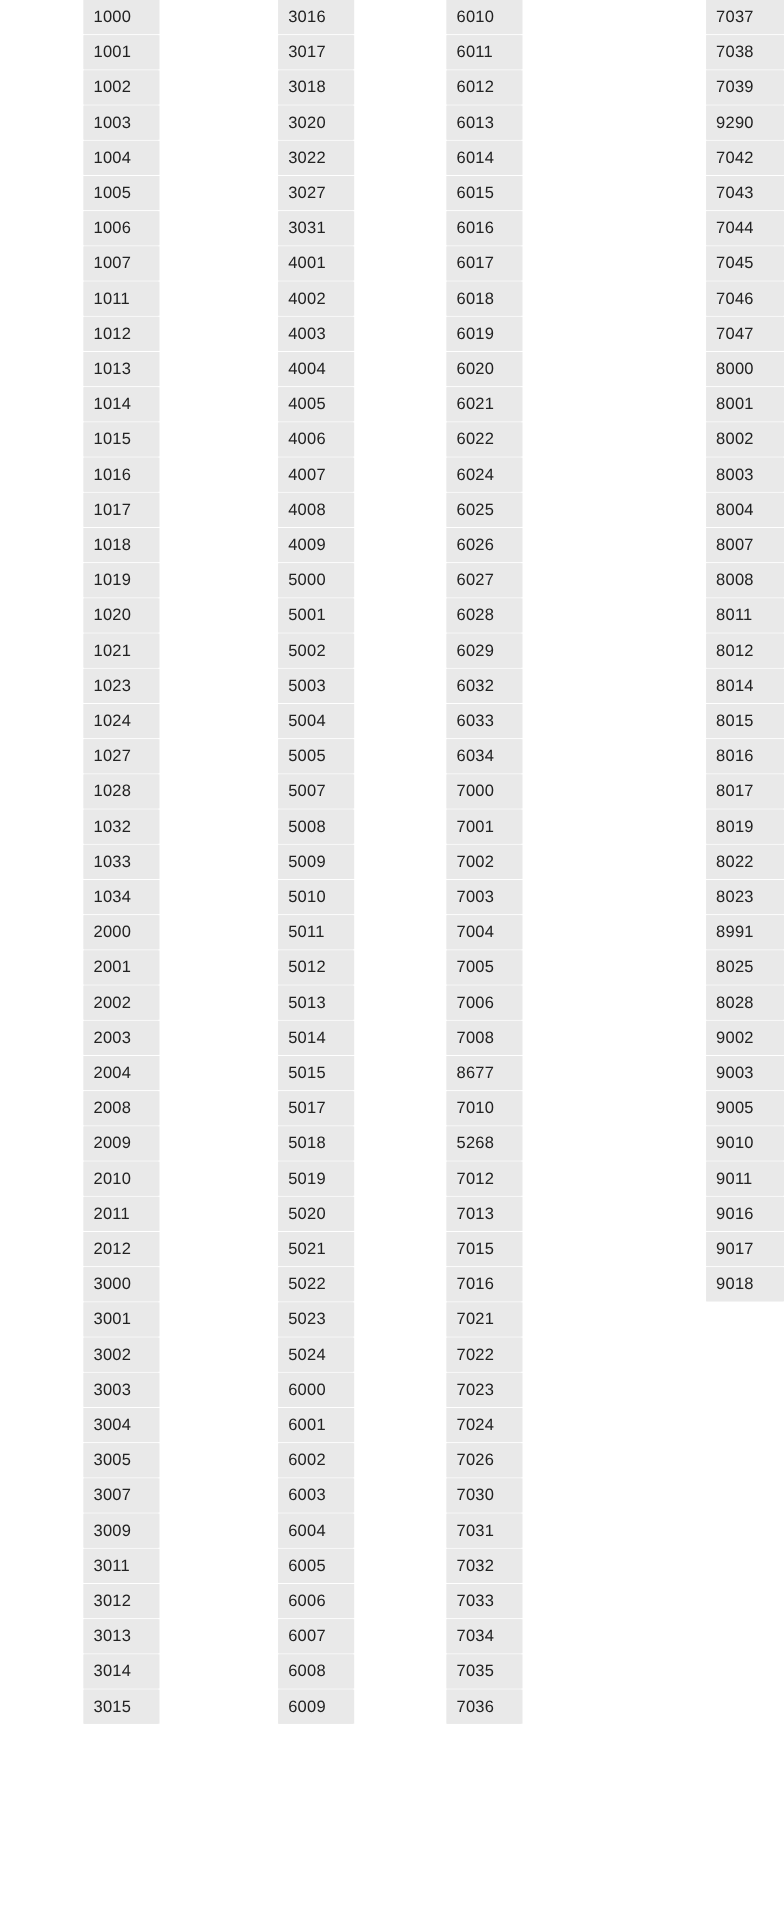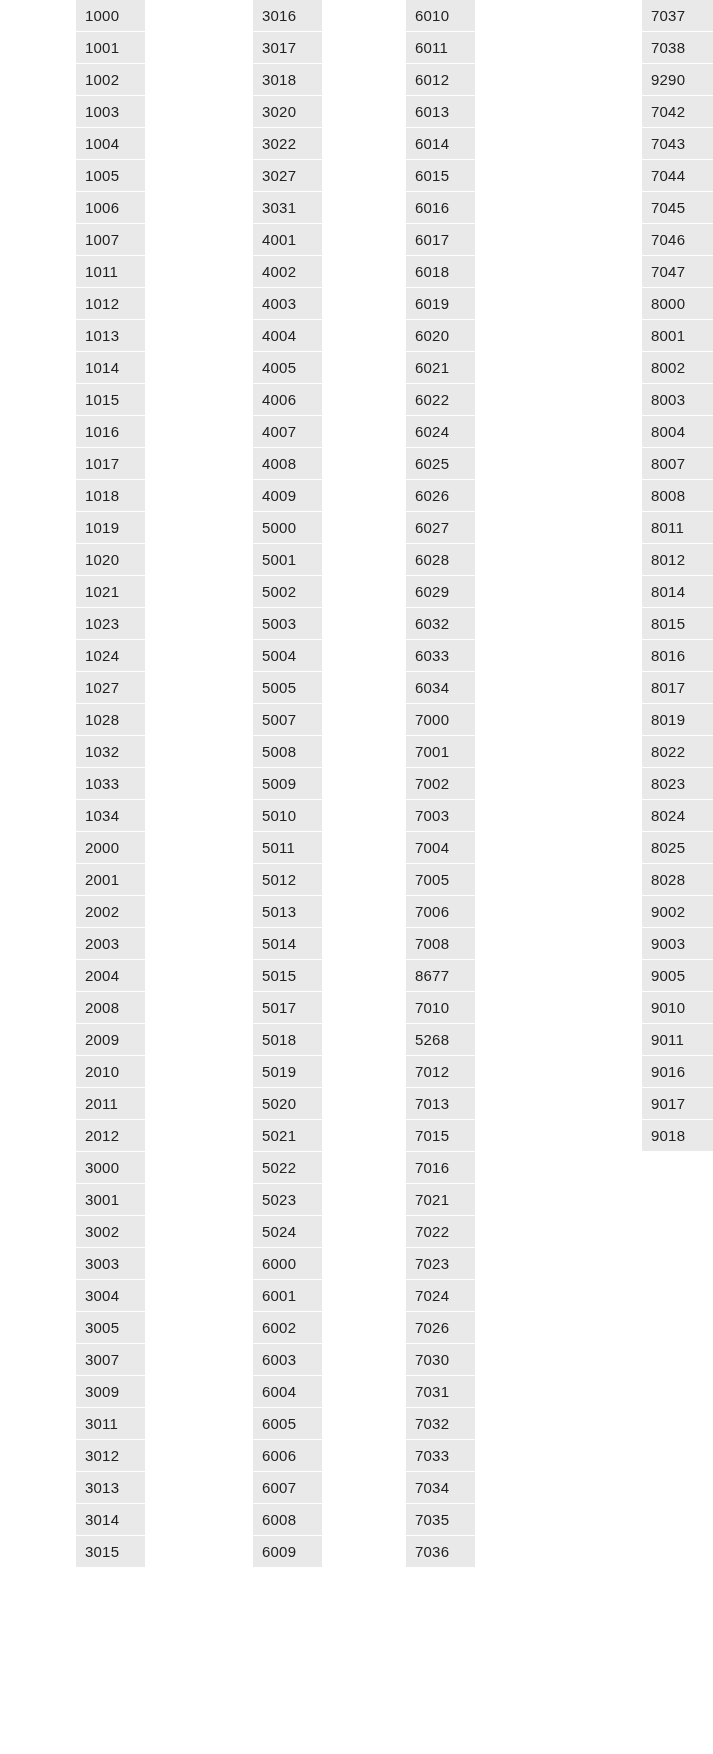--- a/index.html
+++ b/index.html
@@ -663,20 +663,24 @@
     <div class="ral-column col-3">
       <div class="ral-row">
         <div class="ral-code">7037</div>
         <div class="ral-swatch" style="background: rgb(119, 120, 122);"></div>
       </div>
       <div class="ral-row">
         <div class="ral-code">7038</div>
         <div class="ral-swatch" style="background: rgb(178, 180, 171);"></div>
       </div>
       <div class="ral-row">
+        <div class="ral-code">7039</div>
+        <div class="ral-swatch" style="background: rgb(106, 102, 95);"></div>
+      </div>
+      <div class="ral-row">
         <div class="ral-code">9290</div>
         <div class="ral-swatch" style="background: rgb(155, 160, 166);"></div>
       </div>
       <div class="ral-row">
         <div class="ral-code">7042</div>
         <div class="ral-swatch" style="background: rgb(143, 148, 150);"></div>
       </div>
       <div class="ral-row">
         <div class="ral-code">7043</div>
         <div class="ral-swatch" style="background: rgb(69, 75, 74);"></div>
@@ -755,21 +759,21 @@
       </div>
       <div class="ral-row">
         <div class="ral-code">8022</div>
         <div class="ral-swatch" style="background: rgb(23, 13, 12);"></div>
       </div>
       <div class="ral-row">
         <div class="ral-code">8023</div>
         <div class="ral-swatch" style="background: rgb(176, 82, 25);"></div>
       </div>
       <div class="ral-row">
-        <div class="ral-code">8024</div>
+        <div class="ral-code">8991</div>
         <div class="ral-swatch" style="background: rgb(109, 64, 37);"></div>
       </div>
       <div class="ral-row">
         <div class="ral-code">8025</div>
         <div class="ral-swatch" style="background: rgb(108, 83, 69);"></div>
       </div>
       <div class="ral-row">
         <div class="ral-code">8028</div>
         <div class="ral-swatch" style="background: rgb(71, 48, 31);"></div>
       </div>

